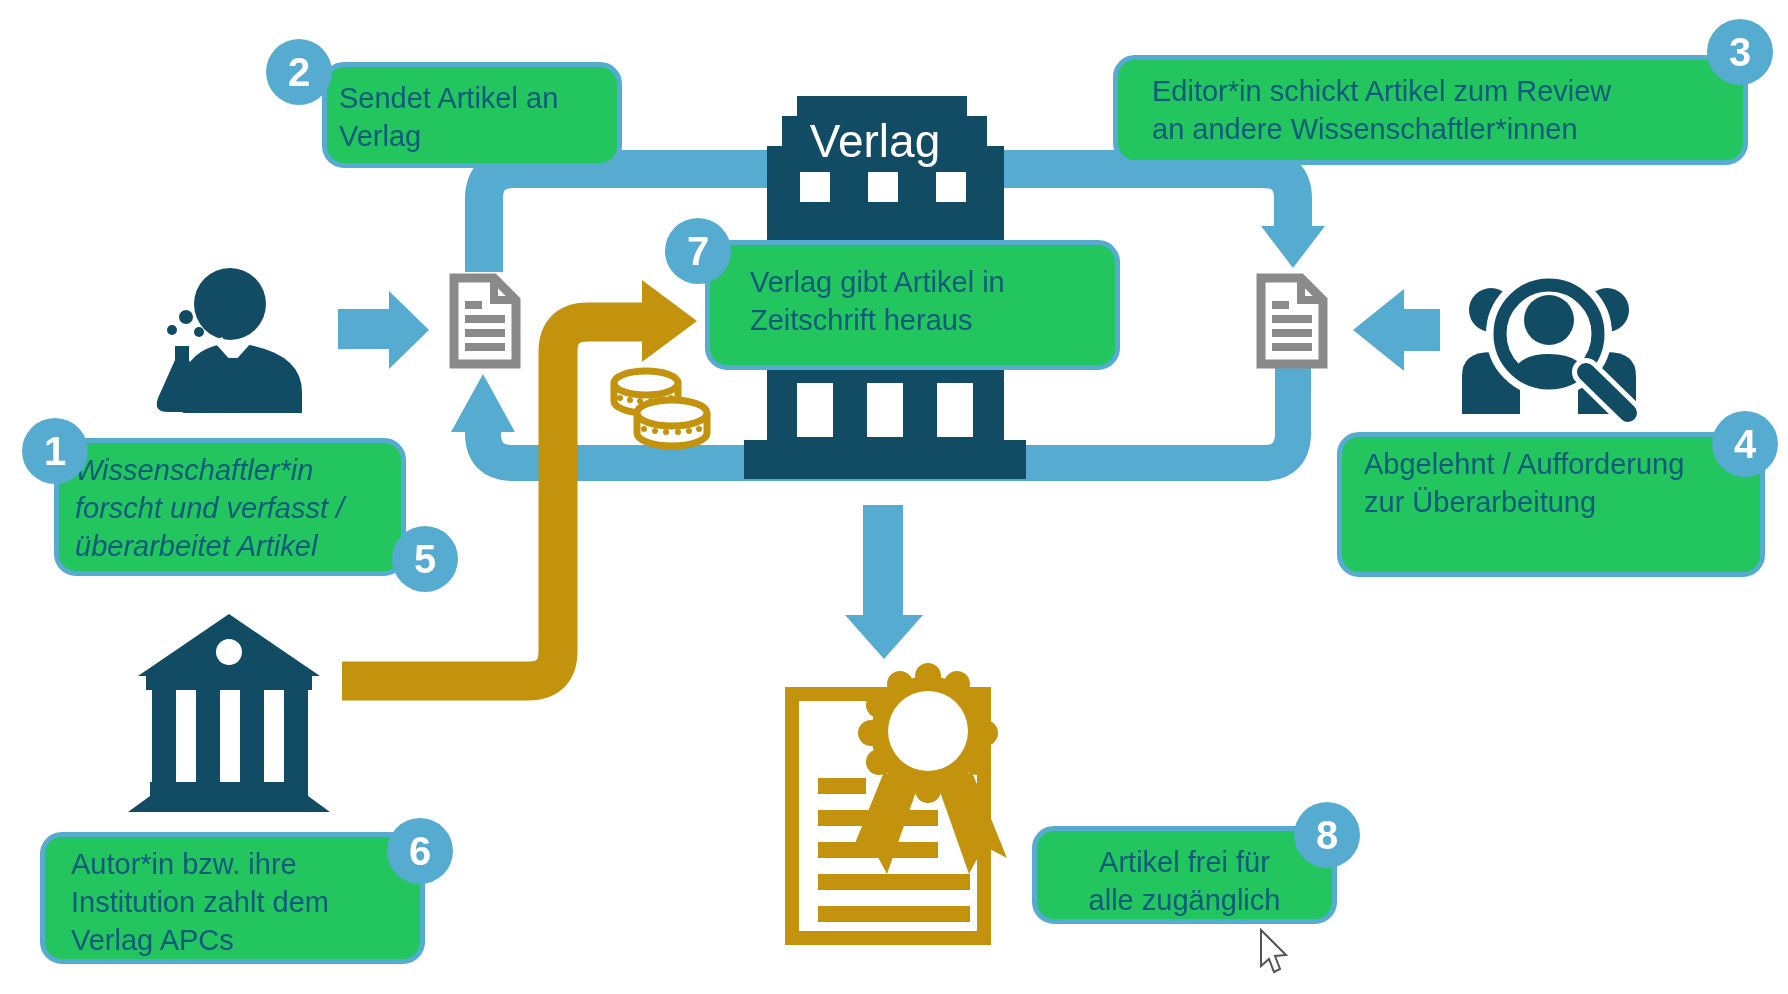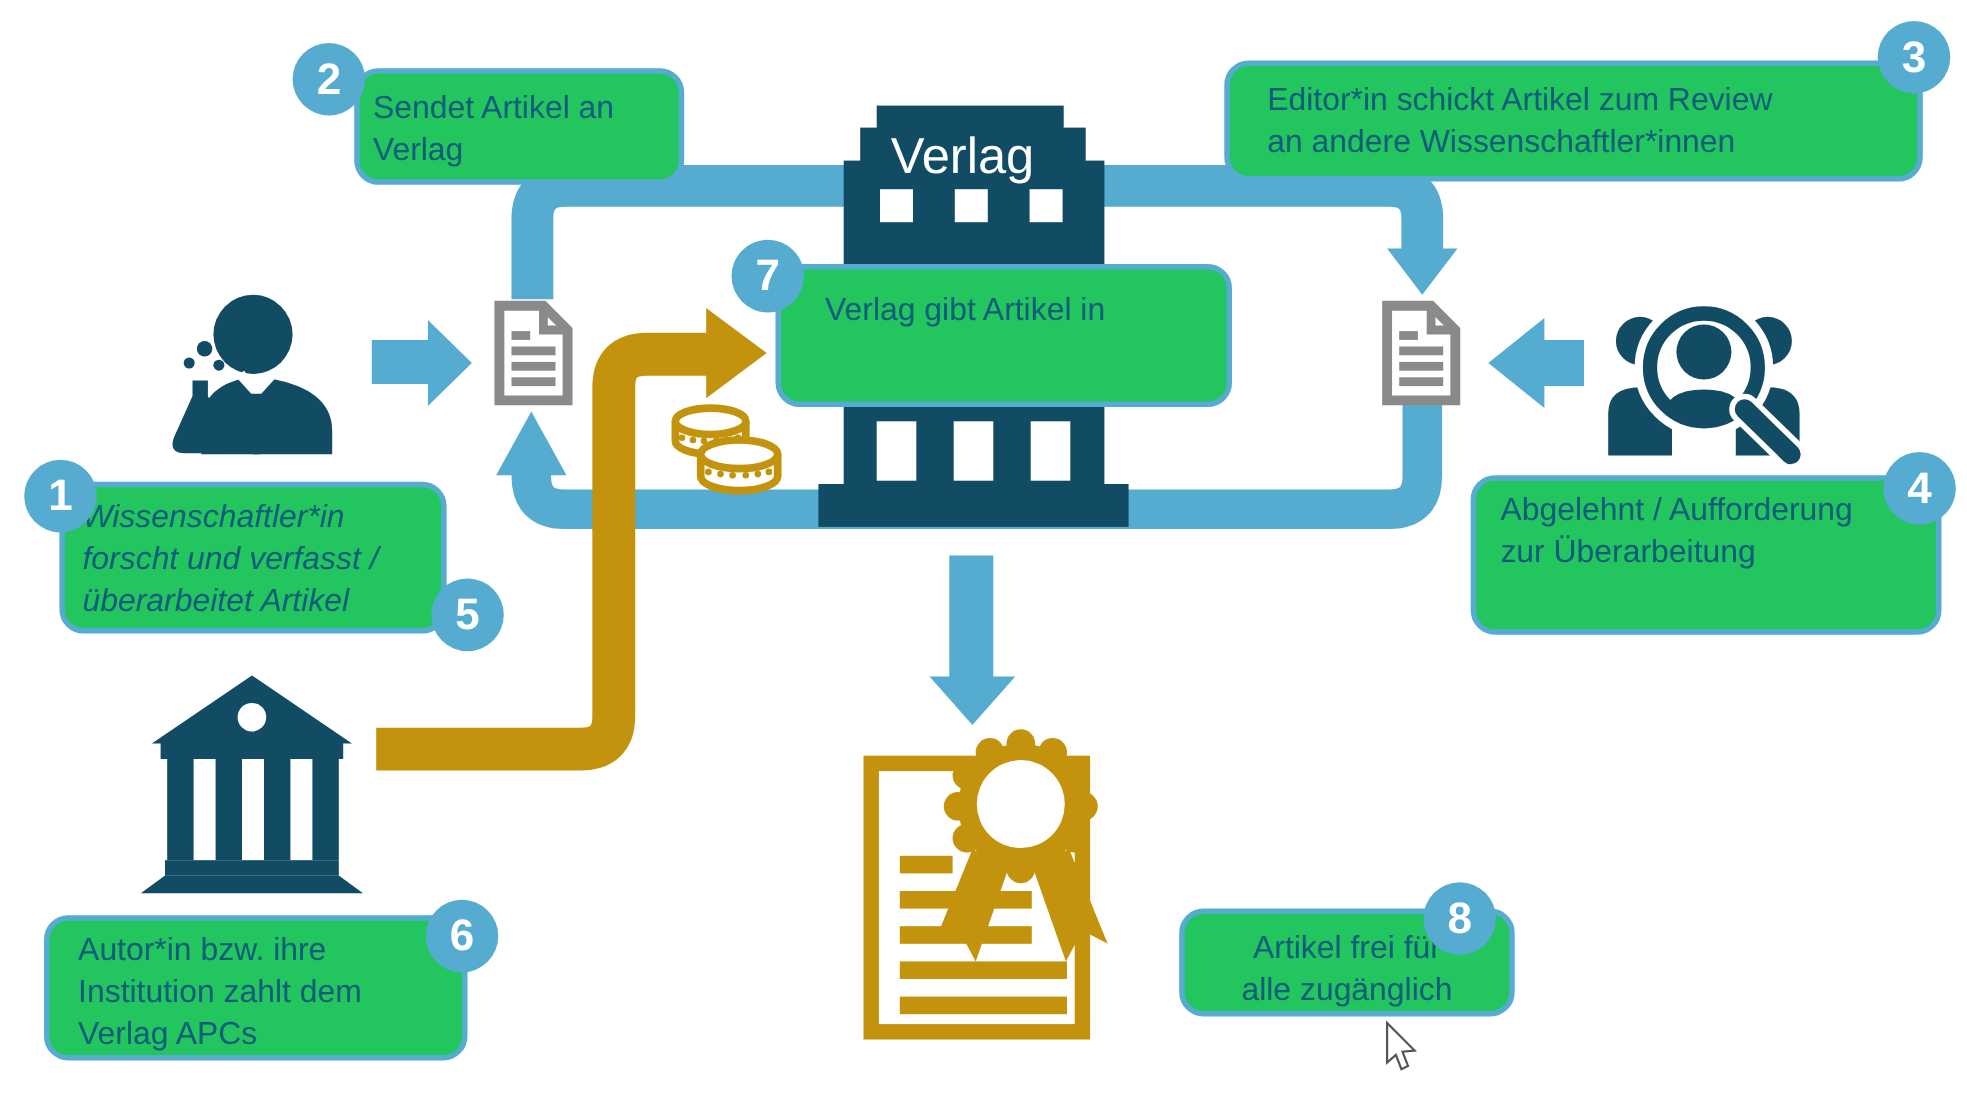--- a/index.html
+++ b/index.html
@@ -20,21 +20,21 @@
     border:5px solid var(--accent-blue);border-radius:22px;
     color:var(--text-teal);font-size:29px;line-height:38px;z-index:2;
   }
   .callout .line{display:block;white-space:nowrap;}
   #box1{left:54px;top:438px;width:352px;height:138px;padding:8px 0 0 16px;font-style:italic;}
   #box2{left:322px;top:62px;width:300px;height:106px;padding:12px 0 0 12px;}
   #box3{left:1113px;top:55px;width:635px;height:110px;padding:12px 0 5px 34px;}
   #box4{left:1337px;top:432px;width:428px;height:145px;padding:8px 0 0 22px;}
   #box6{left:40px;top:832px;width:385px;height:132px;padding:8px 0 0 26px;}
   #box7{left:705px;top:240px;width:415px;height:130px;padding:18px 0 0 40px;}
-  #box8{left:1032px;top:826px;width:305px;height:98px;padding:12px 0 0 0;text-align:center;margin-left:40px;}
+  #box8{left:1032px;top:826px;width:305px;height:98px;padding:12px 0 0 0;text-align:center;}
   .badge{
     position:absolute;width:66px;height:66px;border-radius:50%;
     background:var(--accent-blue);color:#fff;font-weight:bold;font-size:40px;
     display:flex;align-items:center;justify-content:center;z-index:5;
   }
   #badge1{left:22px;top:418px;}
   #badge2{left:266px;top:39px;}
   #badge3{left:1707px;top:19px;}
   #badge4{left:1712px;top:411px;}
   #badge5{left:392px;top:526px;}
@@ -209,20 +209,21 @@
     <span class="line">Abgelehnt / Aufforderung</span>
     <span class="line">zur Überarbeitung</span>
   </div>
   <div class="callout" id="box6">
     <span class="line">Autor*in bzw. ihre</span>
     <span class="line">Institution zahlt dem</span>
     <span class="line">Verlag APCs</span>
   </div>
   <div class="callout" id="box7">
     <span class="line">Verlag gibt Artikel in</span>
+    <span class="line">Zeitschrift heraus</span>
   </div>
   <div class="callout" id="box8">
     <span class="line">Artikel frei für</span>
     <span class="line">alle zugänglich</span>
   </div>
 
   <div class="badge" id="badge1">1</div>
   <div class="badge" id="badge2">2</div>
   <div class="badge" id="badge3">3</div>
   <div class="badge" id="badge4">4</div>

